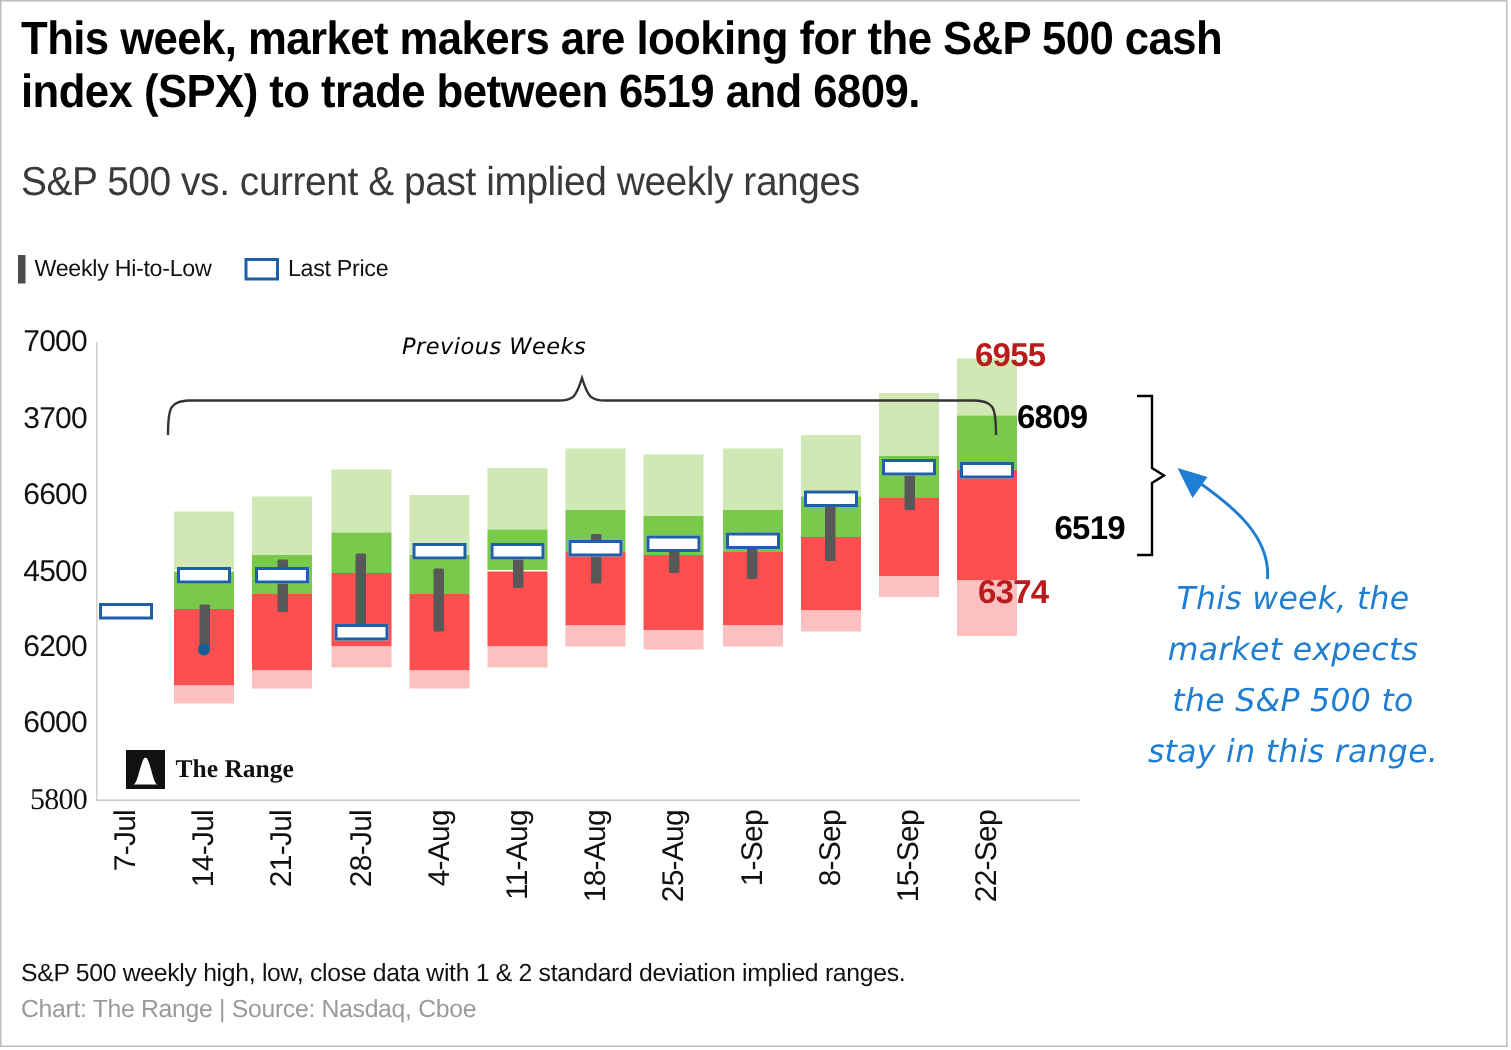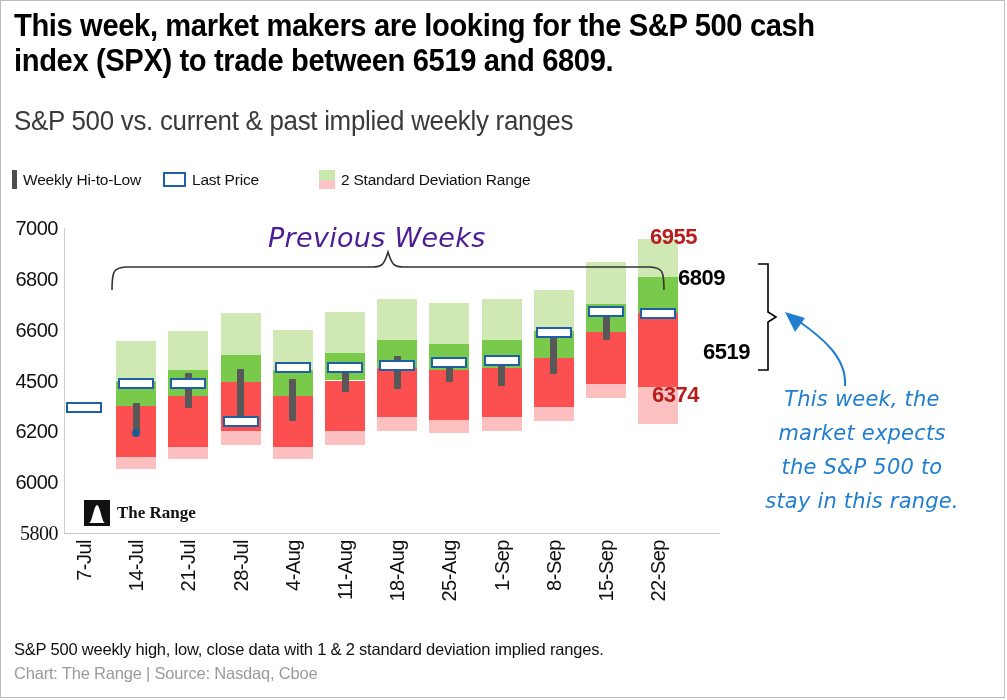--- a/index.html
+++ b/index.html
@@ -86,21 +86,21 @@
     writing-mode:vertical-rl;
     transform:rotate(180deg);
     letter-spacing:-0.5px;
     white-space:nowrap;
   }
 
   
   #braceWrap{position:absolute;left:110px;top:248px;width:560px;height:42px;}
   #prevWeeksLbl{
     position:absolute;left:268px;top:222px;
-    font-size:27px;color:#4c1d95;font-style:italic;
+    font-size:15px;color:#000000;font-style:italic;
     font-family:"DejaVu Sans", sans-serif;
     letter-spacing:0.3px;
   }
 
   
   .annot-grey{
     position:absolute;font-size:22px;font-weight:bold;color:#b91c1c;letter-spacing:-0.5px;
   }
   .annot-black{
     position:absolute;font-size:22px;font-weight:bold;color:#000;letter-spacing:-0.5px;
@@ -138,33 +138,29 @@
     <span class="sw-hilo"></span>
     <span class="lg-label">Weekly Hi-to-Low</span>
   </div>
   <span class="gap1"></span>
   <div class="lg-item">
     <span class="sw-last"></span>
     <span class="lg-label">Last Price</span>
   </div>
   <span class="gap2"></span>
   <span class="gap3"></span>
-  <div class="lg-item">
-    <span class="sw-2sd"></span>
-    <span class="lg-label">2 Standard Deviation Range</span>
-  </div>
 </div>
 
 <div id="yaxis">
     <div class="ylab" style="top: 305px; font-family: Liberation Serif, serif;">5800</div>
     <div class="ylab" style="top: 254.167px;">6000</div>
     <div class="ylab" style="top: 203.333px;">6200</div>
     <div class="ylab" style="top: 152.5px;">4500</div>
     <div class="ylab" style="top: 101.667px;">6600</div>
-    <div class="ylab" style="top: 50.8333px;">6800</div>
+    <div class="ylab" style="top: 50.8333px;">3700</div>
     <div class="ylab" style="top: 0px;">7000</div>
   </div>
 <div id="axisline"></div>
 <div id="baseline"></div>
 <div id="plot">
     <div class="lastpx" style="left: 2px; top: 173.688px;"></div>
     <div class="bar" style="left: 52.2px; top: 0px; height: 305px;">
       <div class="seg s2hi" style="top: 113.104px; height: 39.3958px;"></div>
       <div class="seg s1hi" style="top: 152.5px; height: 25.4167px;"></div>
       <div class="seg s1lo" style="top: 177.917px; height: 50.8333px;"></div>

